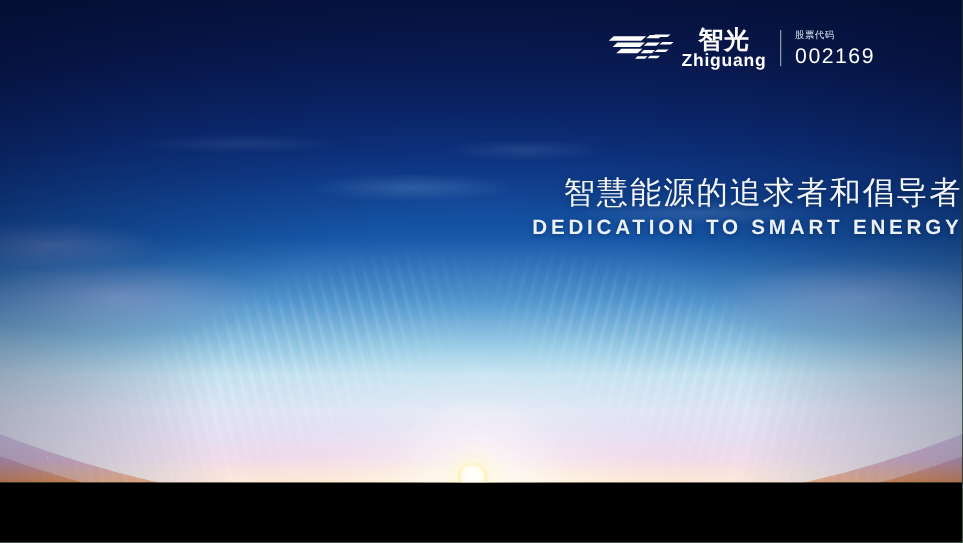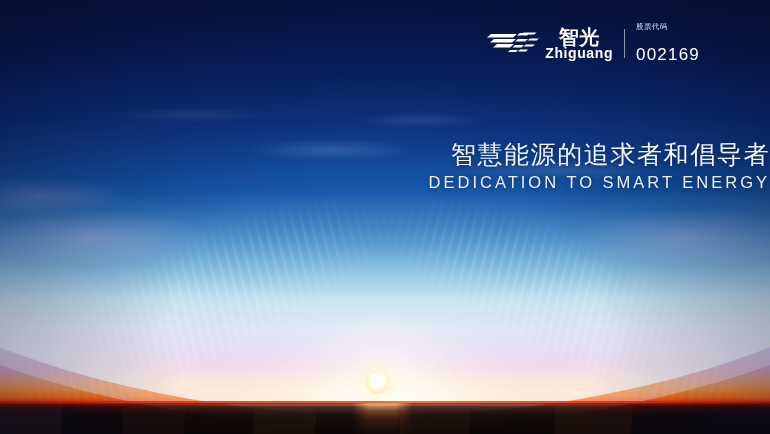--- a/index.html
+++ b/index.html
@@ -7,21 +7,21 @@
     padding: 0;
     background: #000;
   }
   body {
     font-family: "Liberation Sans", sans-serif;
   }
 
   #stage {
     position: relative;
     width: 770px;
-    height: 434px;
+    height: 386px;
     overflow: hidden;
     background: #14532d;
   }
 
   
   .layer {
     position: absolute;
     left: 0;
     top: 0;
     width: 770px;
@@ -297,21 +297,21 @@
     letter-spacing: 1.6px;
     font-weight: 400;
     text-shadow: 0 1px 5px rgba(4,22,64,0.55);
   }
   .tagline-en {
     margin-top: 2px;
     font-size: 16.5px;
     line-height: 21px;
     color: #eaf1f8;
     letter-spacing: 3.0px;
-    font-weight: 400;
+    font-weight: 700;
     text-shadow: 0 1px 4px rgba(4,22,64,0.50);
   }
 
   
   .brand {
     position: absolute;
     right: 70px;
     top: 22px;
     display: flex;
     align-items: center;
@@ -353,21 +353,21 @@
   .stock {
     display: flex;
     flex-direction: column;
     justify-content: center;
   }
   .stock-label {
     font-size: 7.5px;
     line-height: 10px;
     color: #dce6f2;
     letter-spacing: 0.4px;
-    margin-bottom: 13px;
+    margin-bottom: 2px;
   }
   .stock-code {
     font-size: 17px;
     line-height: 19px;
     color: #ffffff;
     letter-spacing: 1.2px;
     font-weight: 400;
   }
 </style>
 </head>

